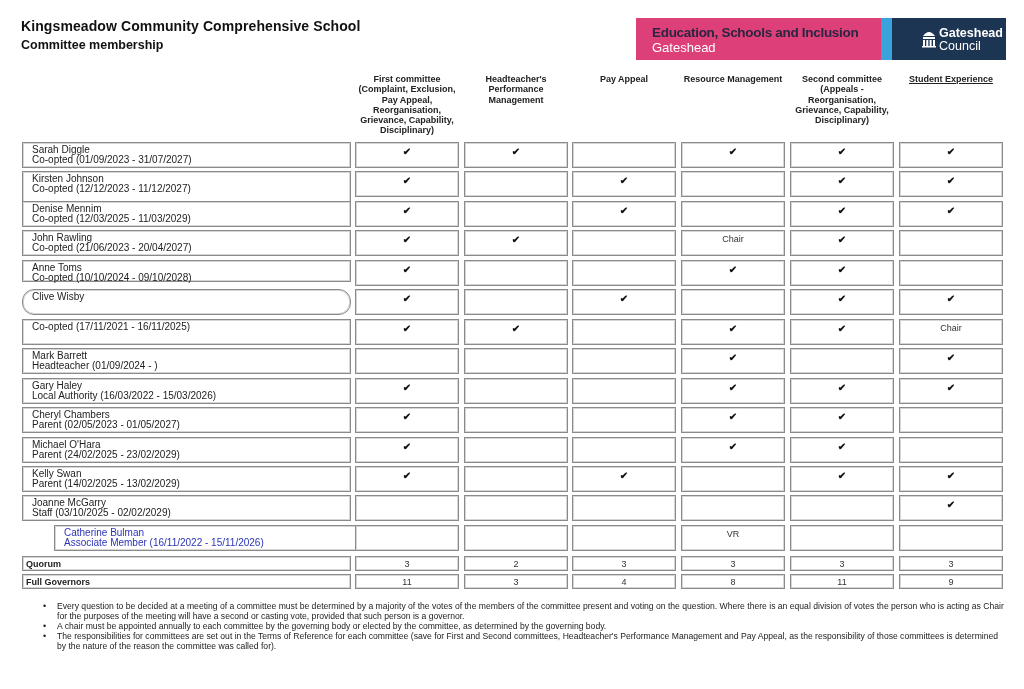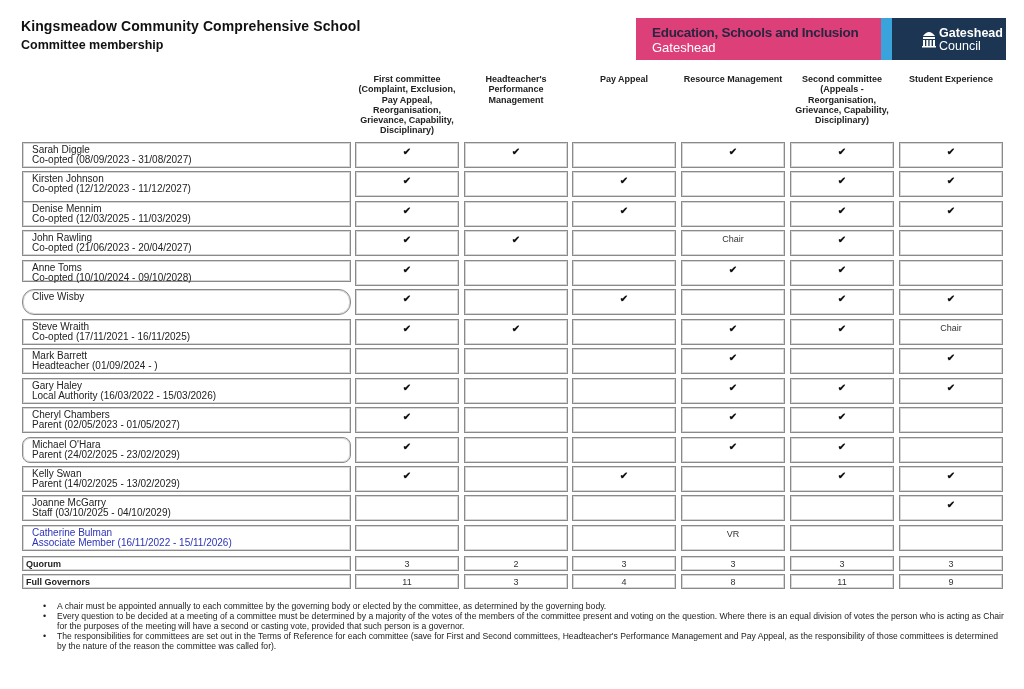--- a/index.html
+++ b/index.html
@@ -100,24 +100,24 @@
     <div class="g2">Council</div>
   </div>
 </div>
 
 <div id="table-root">
     <div class="colhead" style="left: 355px;">First committee (Complaint, Exclusion, Pay Appeal, Reorganisation, Grievance, Capability, Disciplinary)</div>
     <div class="colhead" style="left: 464px;">Headteacher's Performance Management</div>
     <div class="colhead" style="left: 572px;">Pay Appeal</div>
     <div class="colhead" style="left: 681px;">Resource Management</div>
     <div class="colhead" style="left: 790px;">Second committee (Appeals - Reorganisation, Grievance, Capability, Disciplinary)</div>
-    <div class="colhead" style="left: 899px;">Student Experience</div>
+    <div class="colhead" style="left: 899px; text-decoration: underline;">Student Experience</div>
     <div class="cell namecell" style="top: 142px; height: 26px;">
       <div>Sarah Diggle</div>
-      <div>Co-opted (08/09/2023 - 31/08/2027)</div>
+      <div>Co-opted (01/09/2023 - 31/07/2027)</div>
     </div>
     <div class="cell valcell" style="left: 355px; top: 142px; height: 26px;"><span class="tick">✔</span></div>
     <div class="cell valcell" style="left: 464px; top: 142px; height: 26px;"><span class="tick">✔</span></div>
     <div class="cell valcell" style="left: 572px; top: 142px; height: 26px;"><span></span></div>
     <div class="cell valcell" style="left: 681px; top: 142px; height: 26px;"><span class="tick">✔</span></div>
     <div class="cell valcell" style="left: 790px; top: 142px; height: 26px;"><span class="tick">✔</span></div>
     <div class="cell valcell" style="left: 899px; top: 142px; height: 26px;"><span class="tick">✔</span></div>
     <div class="cell namecell" style="top: 171px; height: 39px;">
       <div>Kirsten Johnson</div>
       <div>Co-opted (12/12/2023 - 11/12/2027)</div>
@@ -161,21 +161,20 @@
     <div class="cell namecell" style="top: 289px; height: 26px; border-radius: 12px;">
       <div>Clive Wisby</div>
     </div>
     <div class="cell valcell" style="left: 355px; top: 289px; height: 26px;"><span class="tick">✔</span></div>
     <div class="cell valcell" style="left: 464px; top: 289px; height: 26px;"><span></span></div>
     <div class="cell valcell" style="left: 572px; top: 289px; height: 26px;"><span class="tick">✔</span></div>
     <div class="cell valcell" style="left: 681px; top: 289px; height: 26px;"><span></span></div>
     <div class="cell valcell" style="left: 790px; top: 289px; height: 26px;"><span class="tick">✔</span></div>
     <div class="cell valcell" style="left: 899px; top: 289px; height: 26px;"><span class="tick">✔</span></div>
     <div class="cell namecell" style="top: 319px; height: 26px;">
-      <div>Steve Wraith</div>
       <div>Co-opted (17/11/2021 - 16/11/2025)</div>
     </div>
     <div class="cell valcell" style="left: 355px; top: 319px; height: 26px;"><span class="tick">✔</span></div>
     <div class="cell valcell" style="left: 464px; top: 319px; height: 26px;"><span class="tick">✔</span></div>
     <div class="cell valcell" style="left: 572px; top: 319px; height: 26px;"><span></span></div>
     <div class="cell valcell" style="left: 681px; top: 319px; height: 26px;"><span class="tick">✔</span></div>
     <div class="cell valcell" style="left: 790px; top: 319px; height: 26px;"><span class="tick">✔</span></div>
     <div class="cell valcell" style="left: 899px; top: 319px; height: 26px;"><span>Chair</span></div>
     <div class="cell namecell" style="top: 348px; height: 26px;">
       <div>Mark Barrett</div>
@@ -200,21 +199,21 @@
     <div class="cell namecell" style="top: 407px; height: 26px;">
       <div>Cheryl Chambers</div>
       <div>Parent (02/05/2023 - 01/05/2027)</div>
     </div>
     <div class="cell valcell" style="left: 355px; top: 407px; height: 26px;"><span class="tick">✔</span></div>
     <div class="cell valcell" style="left: 464px; top: 407px; height: 26px;"><span></span></div>
     <div class="cell valcell" style="left: 572px; top: 407px; height: 26px;"><span></span></div>
     <div class="cell valcell" style="left: 681px; top: 407px; height: 26px;"><span class="tick">✔</span></div>
     <div class="cell valcell" style="left: 790px; top: 407px; height: 26px;"><span class="tick">✔</span></div>
     <div class="cell valcell" style="left: 899px; top: 407px; height: 26px;"><span></span></div>
-    <div class="cell namecell" style="top: 437px; height: 26px; border-radius: 8px;">
+    <div class="cell namecell" style="top: 437px; height: 26px;">
       <div>Michael O'Hara</div>
       <div>Parent (24/02/2025 - 23/02/2029)</div>
     </div>
     <div class="cell valcell" style="left: 355px; top: 437px; height: 26px;"><span class="tick">✔</span></div>
     <div class="cell valcell" style="left: 464px; top: 437px; height: 26px;"><span></span></div>
     <div class="cell valcell" style="left: 572px; top: 437px; height: 26px;"><span></span></div>
     <div class="cell valcell" style="left: 681px; top: 437px; height: 26px;"><span class="tick">✔</span></div>
     <div class="cell valcell" style="left: 790px; top: 437px; height: 26px;"><span class="tick">✔</span></div>
     <div class="cell valcell" style="left: 899px; top: 437px; height: 26px;"><span></span></div>
     <div class="cell namecell" style="top: 466px; height: 26px;">
@@ -222,29 +221,29 @@
       <div>Parent (14/02/2025 - 13/02/2029)</div>
     </div>
     <div class="cell valcell" style="left: 355px; top: 466px; height: 26px;"><span class="tick">✔</span></div>
     <div class="cell valcell" style="left: 464px; top: 466px; height: 26px;"><span></span></div>
     <div class="cell valcell" style="left: 572px; top: 466px; height: 26px;"><span class="tick">✔</span></div>
     <div class="cell valcell" style="left: 681px; top: 466px; height: 26px;"><span></span></div>
     <div class="cell valcell" style="left: 790px; top: 466px; height: 26px;"><span class="tick">✔</span></div>
     <div class="cell valcell" style="left: 899px; top: 466px; height: 26px;"><span class="tick">✔</span></div>
     <div class="cell namecell" style="top: 495px; height: 26px;">
       <div>Joanne McGarry</div>
-      <div>Staff (03/10/2025 - 04/10/2029)</div>
+      <div>Staff (03/10/2025 - 02/02/2029)</div>
     </div>
     <div class="cell valcell" style="left: 355px; top: 495px; height: 26px;"><span></span></div>
     <div class="cell valcell" style="left: 464px; top: 495px; height: 26px;"><span></span></div>
     <div class="cell valcell" style="left: 572px; top: 495px; height: 26px;"><span></span></div>
     <div class="cell valcell" style="left: 681px; top: 495px; height: 26px;"><span></span></div>
     <div class="cell valcell" style="left: 790px; top: 495px; height: 26px;"><span></span></div>
     <div class="cell valcell" style="left: 899px; top: 495px; height: 26px;"><span class="tick">✔</span></div>
-    <div class="cell namecell assoc" style="top: 525px; height: 26px;">
+    <div class="cell namecell assoc" style="top: 525px; height: 26px; margin-left: 32px;">
       <div>Catherine Bulman</div>
       <div>Associate Member (16/11/2022 - 15/11/2026)</div>
     </div>
     <div class="cell valcell" style="left: 355px; top: 525px; height: 26px;"><span></span></div>
     <div class="cell valcell" style="left: 464px; top: 525px; height: 26px;"><span></span></div>
     <div class="cell valcell" style="left: 572px; top: 525px; height: 26px;"><span></span></div>
     <div class="cell valcell" style="left: 681px; top: 525px; height: 26px;"><span>VR</span></div>
     <div class="cell valcell" style="left: 790px; top: 525px; height: 26px;"><span></span></div>
     <div class="cell valcell" style="left: 899px; top: 525px; height: 26px;"><span></span></div>
     <div class="cell namecell sumcell" style="top: 556px; height: 15px;">Quorum</div>
@@ -257,16 +256,16 @@
     <div class="cell namecell sumcell" style="top: 574px; height: 15px;">Full Governors</div>
     <div class="cell valcell sumval" style="left: 355px; top: 574px; height: 15px;">11</div>
     <div class="cell valcell sumval" style="left: 464px; top: 574px; height: 15px;">3</div>
     <div class="cell valcell sumval" style="left: 572px; top: 574px; height: 15px;">4</div>
     <div class="cell valcell sumval" style="left: 681px; top: 574px; height: 15px;">8</div>
     <div class="cell valcell sumval" style="left: 790px; top: 574px; height: 15px;">11</div>
     <div class="cell valcell sumval" style="left: 899px; top: 574px; height: 15px;">9</div>
   </div>
 
 <ul class="notes">
+  <li>Every question to be decided at a meeting of a committee must be determined by a majority of the votes of the members of the committee present and voting on the question. Where there is an equal division of votes the person who is acting as Chair for the purposes of the meeting will have a second or casting vote, provided that such person is a governor.</li>
   <li>A chair must be appointed annually to each committee by the governing body or elected by the committee, as determined by the governing body.</li>
-  <li>Every question to be decided at a meeting of a committee must be determined by a majority of the votes of the members of the committee present and voting on the question. Where there is an equal division of votes the person who is acting as Chair for the purposes of the meeting will have a second or casting vote, provided that such person is a governor.</li>
   <li>The responsibilities for committees are set out in the Terms of Reference for each committee (save for First and Second committees, Headteacher's Performance Management and Pay Appeal, as the responsibility of those committees is determined by the nature of the reason the committee was called for).</li>
 </ul>
 
 </body></html>

